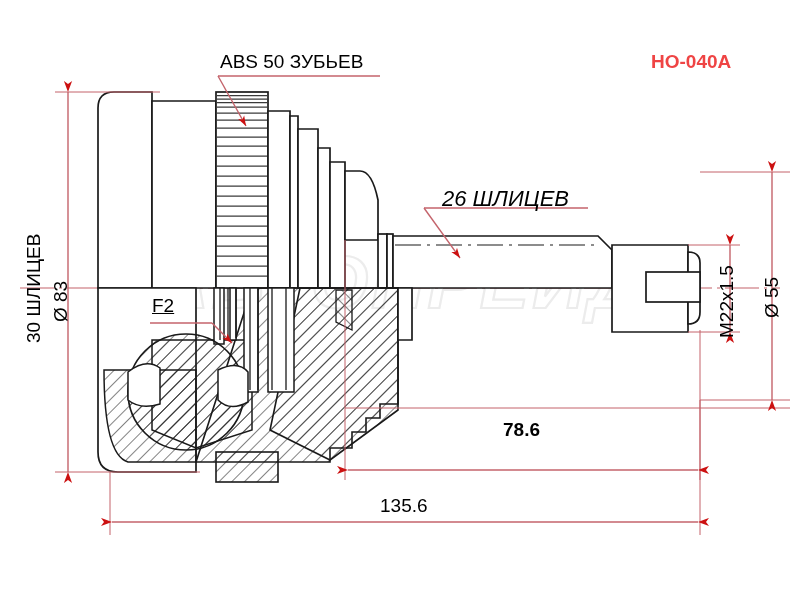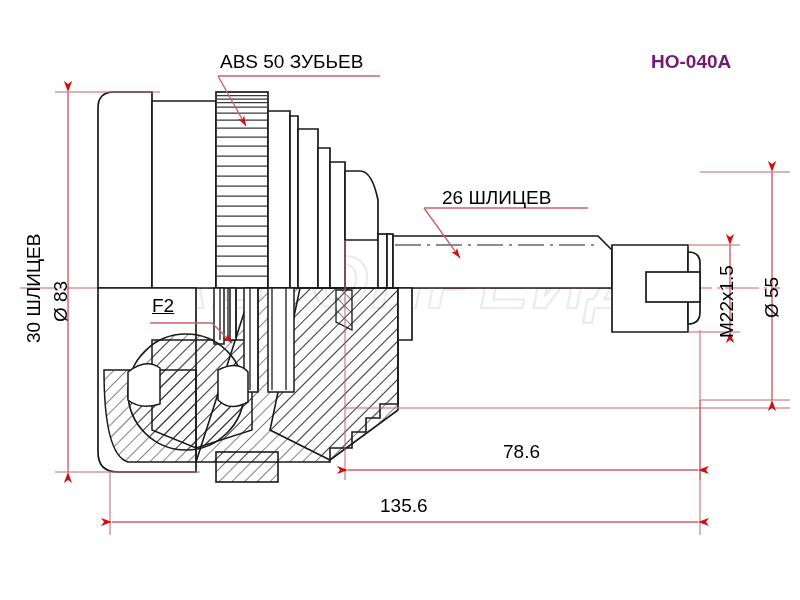--- a/index.html
+++ b/index.html
@@ -29,21 +29,21 @@
   }
   .lbl {
     position: absolute;
     font-family: "Liberation Sans", sans-serif;
     color: #000000;
     white-space: nowrap;
     line-height: 1;
   }
   .lbl-part {
     font-weight: bold;
-    color: #701a75;
+    color: #ef4444;
   }
   .rot90 {
     transform: rotate(-90deg);
     transform-origin: left top;
   }
 </style>
 </head>
 <body>
 
 <div id="drawing-root">
@@ -232,29 +232,29 @@
 
       <line x1="150" y1="323" x2="212" y2="323"></line>
       <line x1="212" y1="323" x2="232" y2="343" marker-end="url(#ldArr)"></line>
     </g>
   </svg>
 
   <div class="lbl" style="left:220px; top:52px; font-size:19px;">ABS 50 ЗУБЬЕВ</div>
 
   <div class="lbl lbl-part" style="left:651px; top:52px; font-size:19px;">HO-040A</div>
 
-  <div class="lbl" style="left:442px; top:188px; font-size:19px;">26 ШЛИЦЕВ</div>
+  <div class="lbl" style="left:442px; top:188px; font-size:22px;font-style:italic;">26 ШЛИЦЕВ</div>
 
   <div class="lbl" style="left:152px; top:296px; font-size:19px;text-decoration:underline;">F2</div>
 
   <div class="lbl rot90" style="left:24px; top:343px; font-size:19px;">30 ШЛИЦЕВ</div>
 
   <div class="lbl rot90" style="left:51px; top:322px; font-size:19px;">Ø 83</div>
 
   <div class="lbl rot90" style="left:717px; top:338px; font-size:19px;">M22x1.5</div>
 
   <div class="lbl rot90" style="left:762px; top:318px; font-size:19px;">Ø 55</div>
 
-  <div class="lbl" style="left:503px; top:442px; font-size:19px;">78.6</div>
+  <div class="lbl" style="left:503px; top:420px; font-size:19px;font-weight:bold;">78.6</div>
 
   <div class="lbl" style="left:380px; top:496px; font-size:19px;">135.6</div>
 
 </div>
 
 </body></html>

